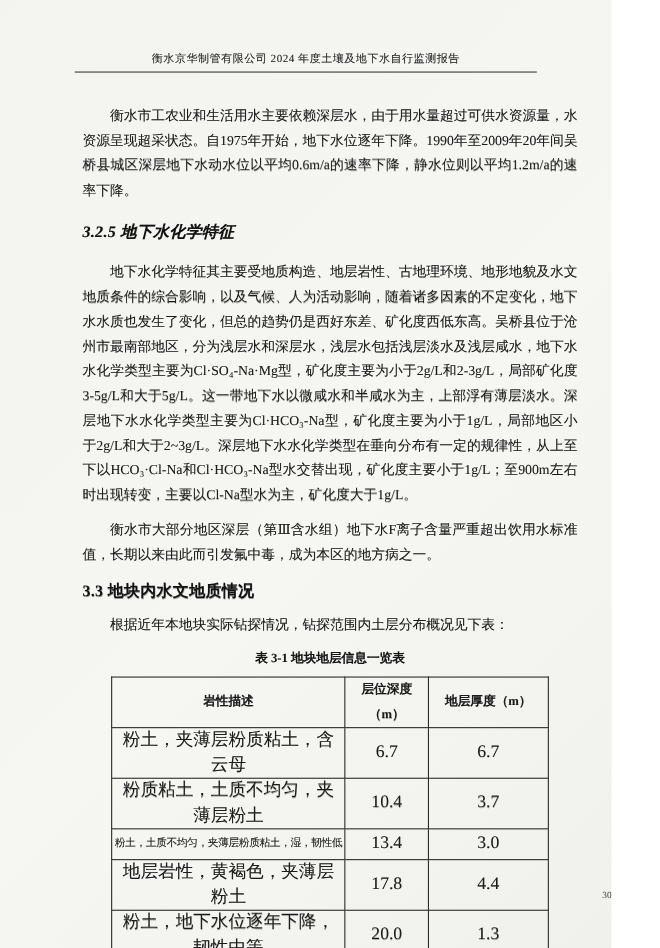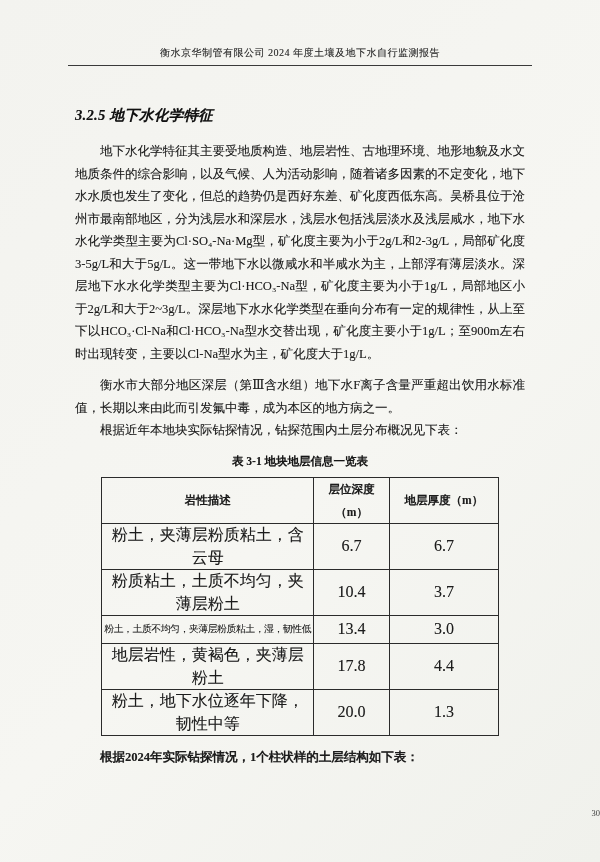--- a/index.html
+++ b/index.html
@@ -1,18 +1,18 @@
 <!DOCTYPE html>
 <html><head>
 <meta charset="utf-8">
 <style>
   html,body{margin:0;padding:0;}
   .page{
     position:relative;
-    width:600px;height:862px;
+    width:556px;height:862px;
     background:linear-gradient(135deg,#f3f3ef 0%,#f6f6f2 55%,#f0f1ec 100%);
     font-family:"Liberation Serif","DejaVu Serif",serif;
     color:#1c1c1c;
     overflow:hidden;
   }
   .doc-header{
     position:absolute;top:46px;left:68px;right:68px;
     text-align:center;
     font-size:10px;color:#2e2e2e;
     letter-spacing:0.5px;
@@ -75,27 +75,29 @@
 </style>
 </head>
 <body>
 
 <div class="page">
 
   <div class="doc-header">衡水京华制管有限公司 2024 年度土壤及地下水自行监测报告</div>
 
   <div class="content">
 
+    <p class="para first">衡水市工农业和生活用水主要依赖深层水，由于用水量超过可供水资源量，水资源呈现超采状态。自1975年开始，地下水位逐年下降。1990年至2009年20年间吴桥县城区深层地下水动水位以平均0.6m/a的速率下降，静水位则以平均1.2m/a的速率下降。</p>
 
     <p class="heading h-325">3.2.5  地下水化学特征</p>
 
     <p class="para">地下水化学特征其主要受地质构造、地层岩性、古地理环境、地形地貌及水文地质条件的综合影响，以及气候、人为活动影响，随着诸多因素的不定变化，地下水水质也发生了变化，但总的趋势仍是西好东差、矿化度西低东高。吴桥县位于沧州市最南部地区，分为浅层水和深层水，浅层水包括浅层淡水及浅层咸水，地下水水化学类型主要为Cl·SO₄-Na·Mg型，矿化度主要为小于2g/L和2-3g/L，局部矿化度3-5g/L和大于5g/L。这一带地下水以微咸水和半咸水为主，上部浮有薄层淡水。深层地下水水化学类型主要为Cl·HCO₃-Na型，矿化度主要为小于1g/L，局部地区小于2g/L和大于2~3g/L。深层地下水水化学类型在垂向分布有一定的规律性，从上至下以HCO₃·Cl-Na和Cl·HCO₃-Na型水交替出现，矿化度主要小于1g/L；至900m左右时出现转变，主要以Cl-Na型水为主，矿化度大于1g/L。</p>
 
     <p class="para p-chem2">衡水市大部分地区深层（第Ⅲ含水组）地下水F离子含量严重超出饮用水标准值，长期以来由此而引发氟中毒，成为本区的地方病之一。</p>
 
+    <p class="heading h-33">3.3  地块内水文地质情况</p>
 
     <p class="para p-drill">根据近年本地块实际钻探情况，钻探范围内土层分布概况见下表：</p>
 
     <div class="tbl-caption">表 3-1 地块地层信息一览表</div>
 
     <table class="strata">
       <colgroup>
           <col class="c1">
           <col class="c2">
           <col class="c3">

